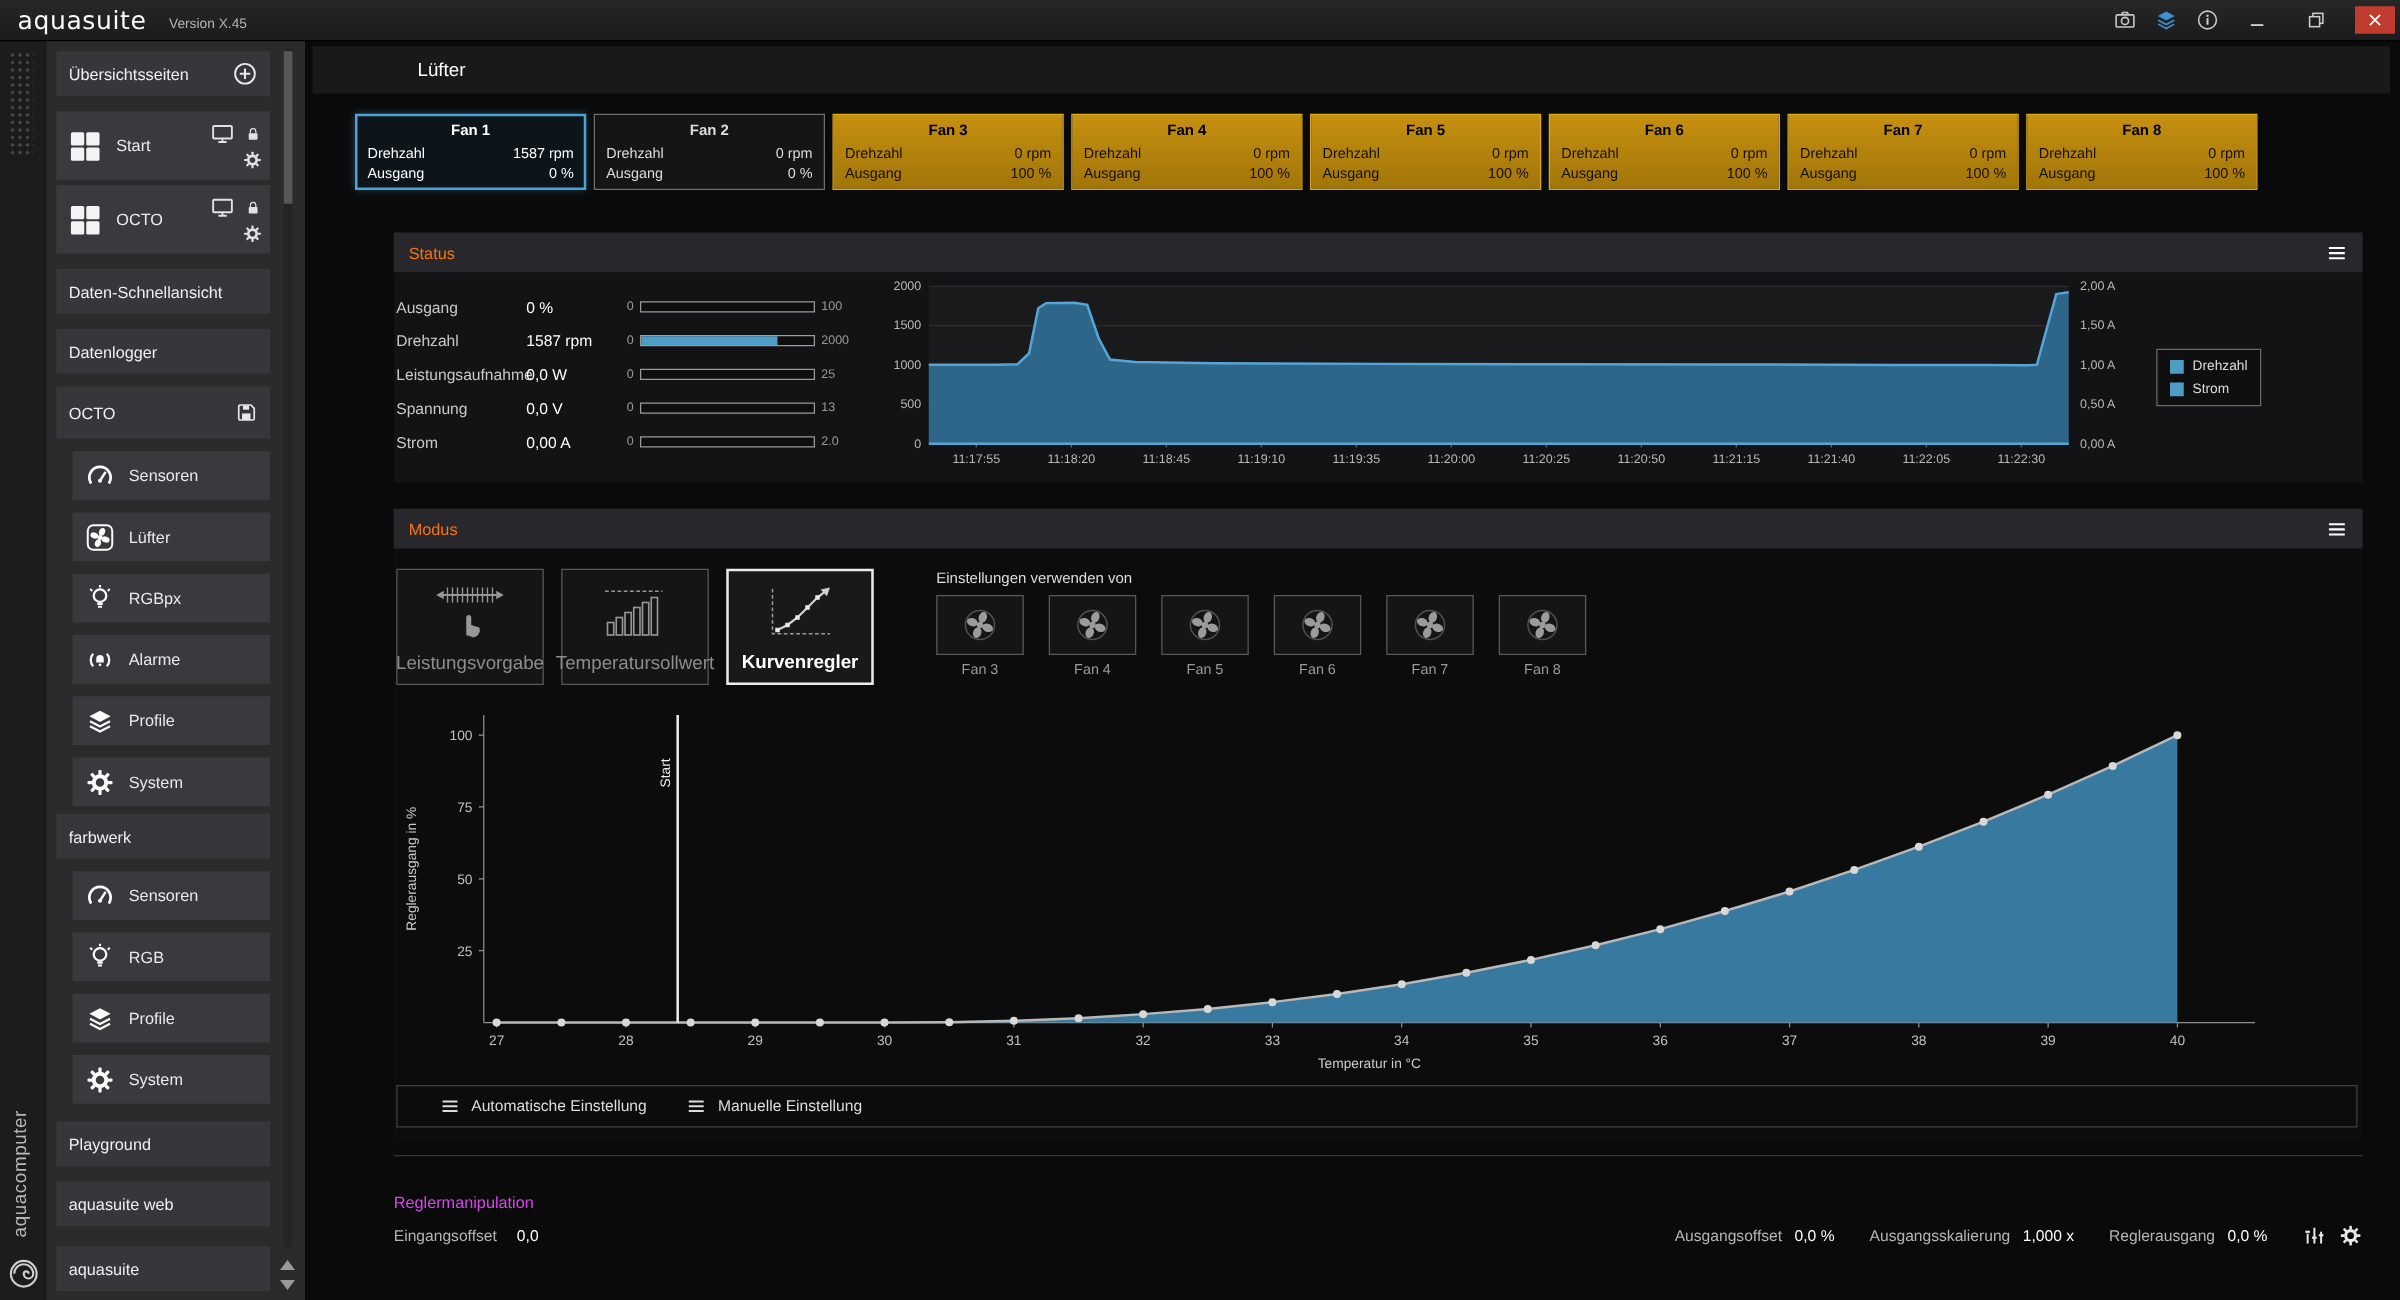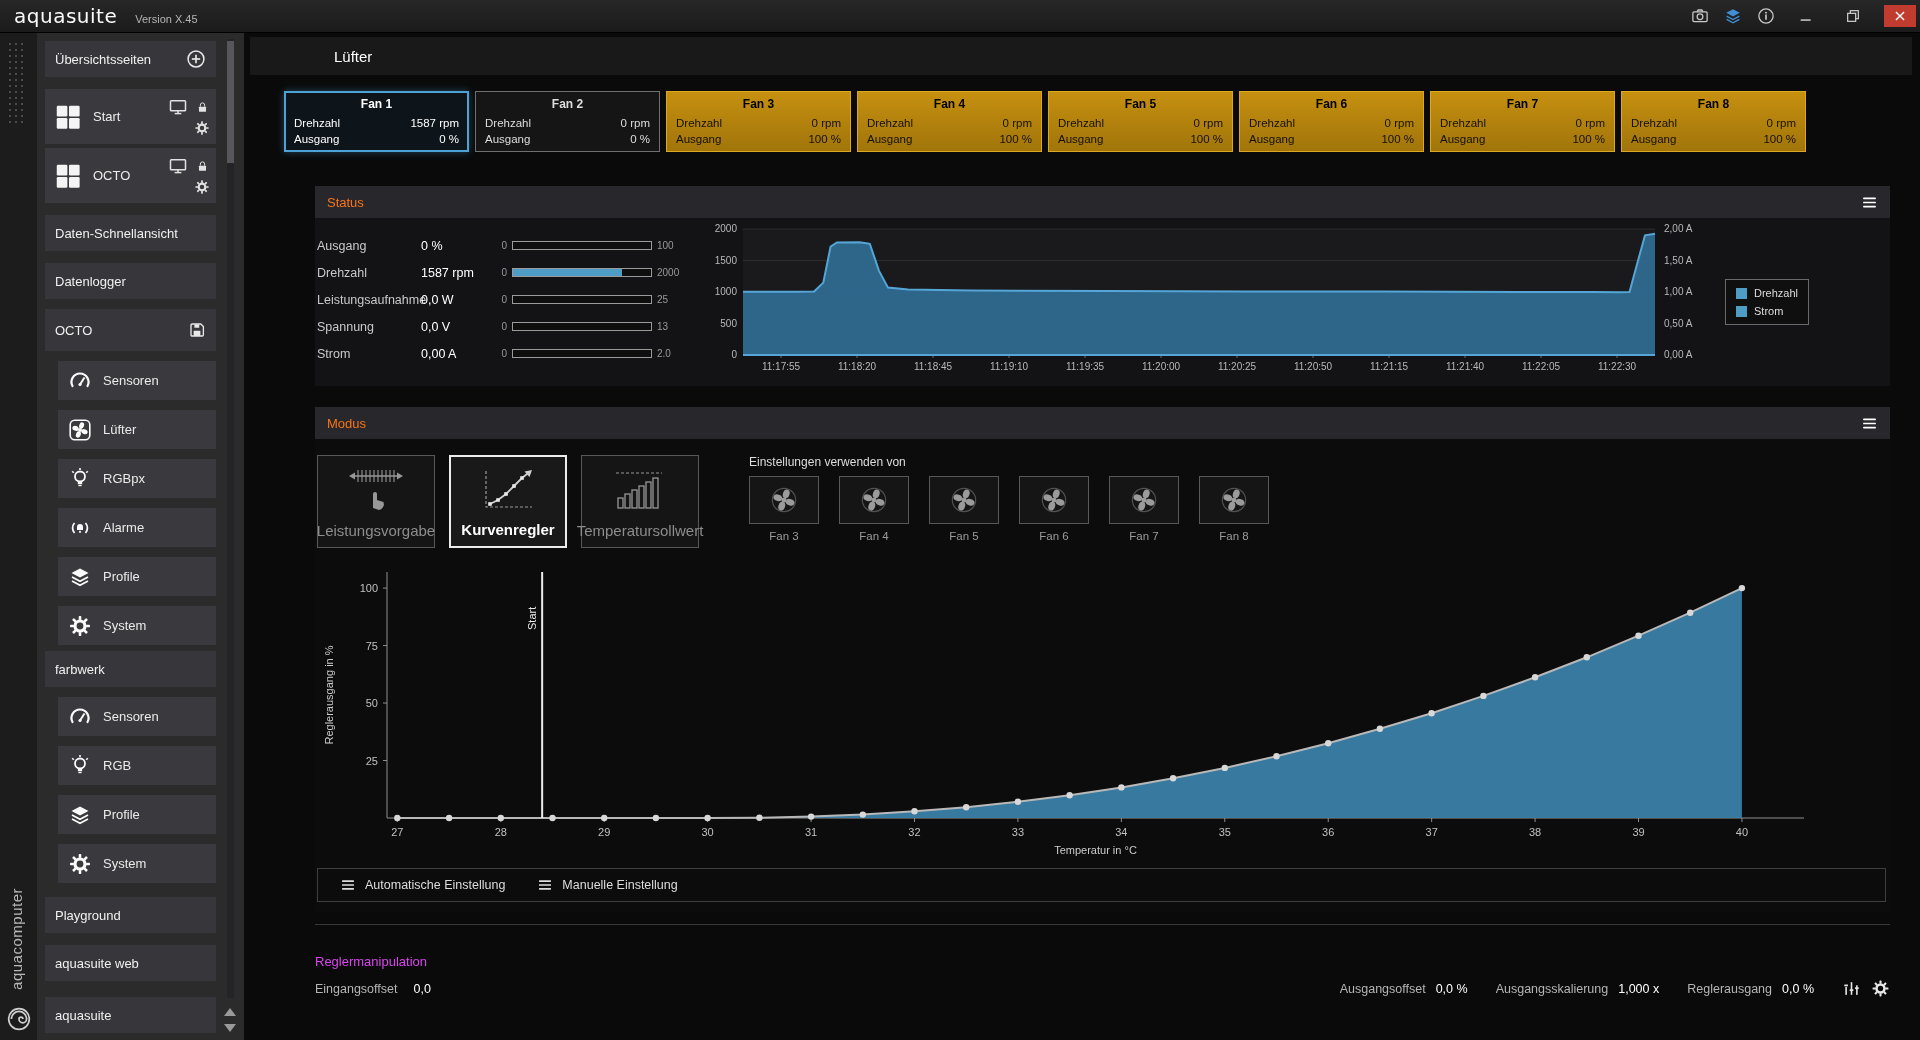--- a/index.html
+++ b/index.html
@@ -108,21 +108,21 @@
     display:flex; align-items:center; justify-content:center; color:#9b9b9b; }
   .copyfan-label { font-size:11.5px; color:#9a9a9a; }
 
   .source-row { display:flex; align-items:center; margin-top:30px; }
   .source-label { font-size:13px; color:#ddd; width:130px; }
   .source-box { height:34px; border:1px solid #8a8a8a; display:flex; align-items:center;
     padding:0 8px 0 14px; gap:26px; font-size:13px; color:#f0f0f0; cursor:pointer; }
   .plusw { color:#e8e8e8; }
 
   .curve-svg { display:block; margin-top:12px; }
-  .curve-btns { border:1px solid #3f3f3f; height:34px; display:flex; align-items:center; padding-left:6px; margin-top:6px; }
+  .curve-btns { border:1px solid #3f3f3f; height:34px; display:flex; align-items:center; padding-left:18px; margin-top:6px; }
   .cb { display:flex; align-items:center; gap:9px; color:#ddd; font-size:12.5px; padding:0 16px; cursor:pointer; }
   .cb .ic { color:#ddd; }
 
   .bottom-strip { margin:12px 30px 0 71px; border-top:1px solid #383838; }
   .regler-title { font-size:13px; color:#d946ef; margin-top:29px; }
   .regler-row { display:flex; align-items:center; margin-top:10px; font-size:12.5px; }
   .rl { color:#b5b5b5; }
   .rv { color:#fff; margin-left:16px; }
   .regler-right { margin-left:auto; display:flex; align-items:center; gap:10px; color:#e8e8e8; }
   .regler-right .rv { margin-left:0; margin-right:18px; }
@@ -696,48 +696,48 @@
                 <line x1="44" y1="4" x2="44" y2="16"></line>
                   <line x1="48" y1="4" x2="48" y2="16"></line>
               </g>
               <line x1="6" y1="10" x2="54" y2="10" stroke="#979797" stroke-width="1.5"></line>
               <path d="M3 10 l6 -3.4 v6.8 z" fill="#979797"></path>
               <path d="M57 10 l-6 -3.4 v6.8 z" fill="#979797"></path>
               <path d="M27 42 v-14 a2 2 0 0 1 4 0 v6 l6.5 2 a6 6 0 0 1 -4.5 8 z" fill="#979797"></path>
             </svg>
             <span class="mode-label">Leistungsvorgabe</span>
           </div>
+          <div class="mode-btn">
+            <svg class="mode-ic" viewBox="0 0 60 46">
+              <line x1="6" y1="7" x2="52" y2="7" stroke="#979797" stroke-width="1.2" stroke-dasharray="3 2"></line>
+              <g fill="none" stroke="#979797" stroke-width="1.3">
+                <rect x="8" y="32" width="5" height="10"></rect>
+                <rect x="15" y="28" width="5" height="14"></rect>
+                <rect x="22" y="24" width="5" height="18"></rect>
+                <rect x="29" y="20" width="5" height="22"></rect>
+                <rect x="36" y="16" width="5" height="26"></rect>
+                <rect x="43" y="12" width="5" height="30"></rect>
+              </g>
+            </svg>
+            <span class="mode-label">Temperatursollwert</span>
+          </div>
           <div class="mode-btn selected">
             <svg class="mode-ic" viewBox="0 0 60 46">
               <path d="M8 4 V40 H54" stroke="#9a9a9a" fill="none" stroke-dasharray="3 2" stroke-width="1.2"></path>
               <polyline points="12,37 20,33 28,27 36,19 44,11 51,5.5" stroke="#d0d0d0" fill="none" stroke-width="1.8"></polyline>
               <g fill="#e8e8e8">
                 <rect x="10.2" y="35.2" width="3.6" height="3.6"></rect>
                 <rect x="18.2" y="31.2" width="3.6" height="3.6"></rect>
                 <rect x="26.2" y="25.2" width="3.6" height="3.6"></rect>
                 <rect x="34.2" y="17.2" width="3.6" height="3.6"></rect>
                 <rect x="42.2" y="9.2" width="3.6" height="3.6"></rect>
               </g>
               <path d="M54 3 l-7.5 1.5 5 5.5 z" fill="#d0d0d0"></path>
             </svg>
             <span class="mode-label">Kurvenregler</span>
-          </div>
-          <div class="mode-btn">
-            <svg class="mode-ic" viewBox="0 0 60 46">
-              <line x1="6" y1="7" x2="52" y2="7" stroke="#979797" stroke-width="1.2" stroke-dasharray="3 2"></line>
-              <g fill="none" stroke="#979797" stroke-width="1.3">
-                <rect x="8" y="32" width="5" height="10"></rect>
-                <rect x="15" y="28" width="5" height="14"></rect>
-                <rect x="22" y="24" width="5" height="18"></rect>
-                <rect x="29" y="20" width="5" height="22"></rect>
-                <rect x="36" y="16" width="5" height="26"></rect>
-                <rect x="43" y="12" width="5" height="30"></rect>
-              </g>
-            </svg>
-            <span class="mode-label">Temperatursollwert</span>
           </div>
 
           <div class="copy-group">
             <div class="copy-label">Einstellungen verwenden von</div>
             <div class="copy-fans">
 
                 <div class="copyfan">
                   <div class="copyfan-box">
                     <svg class="ic ic28">
                       <use href="#ic-fan"></use>

